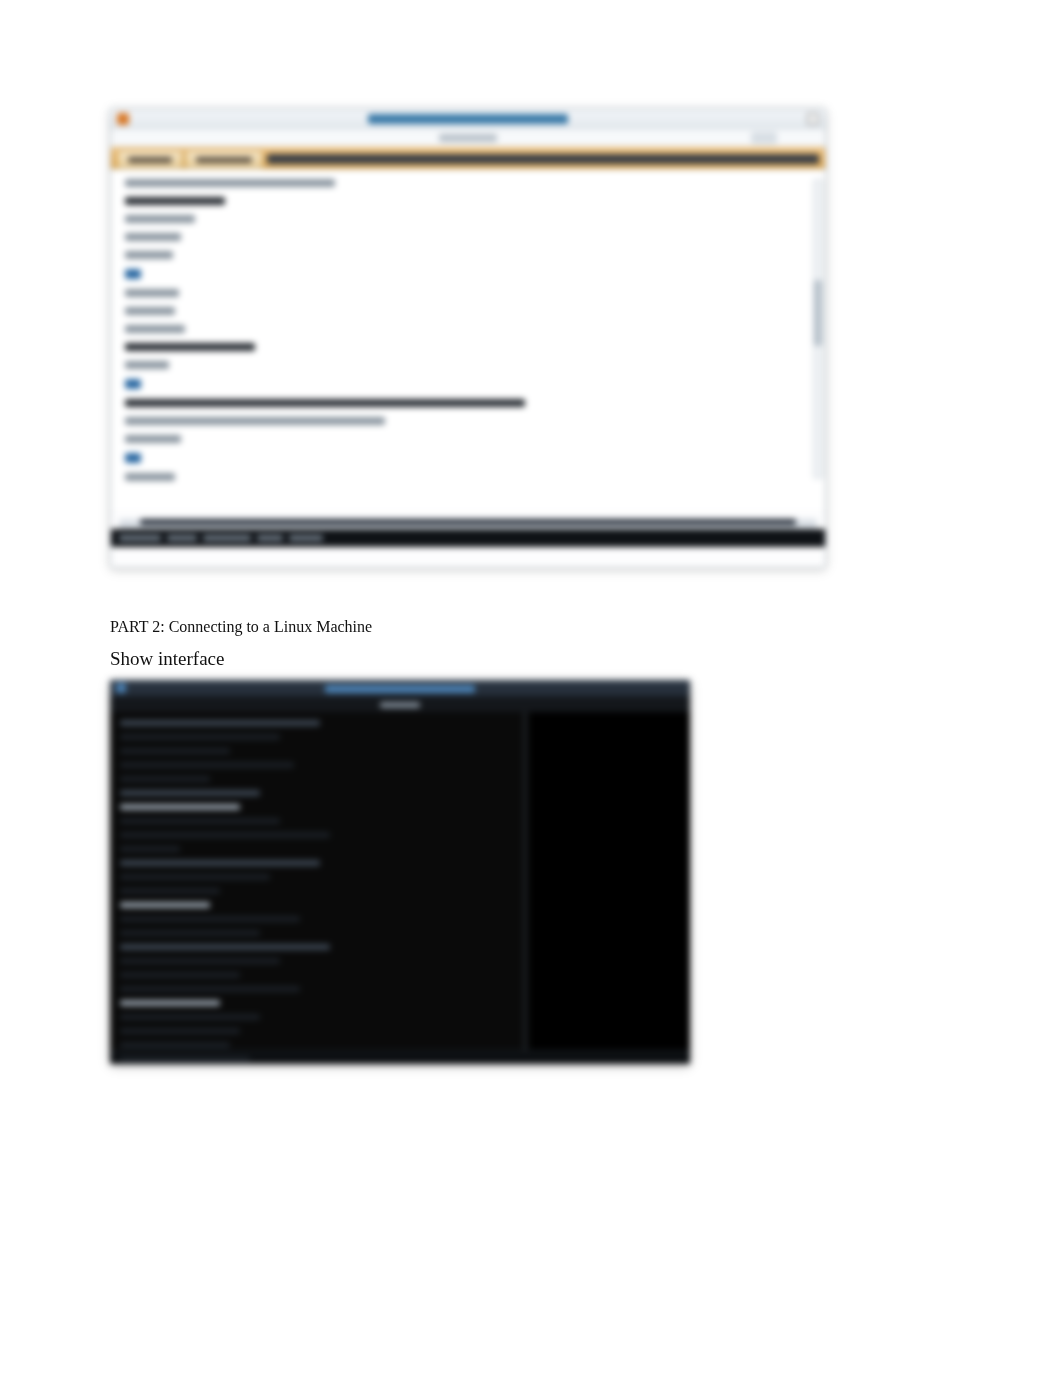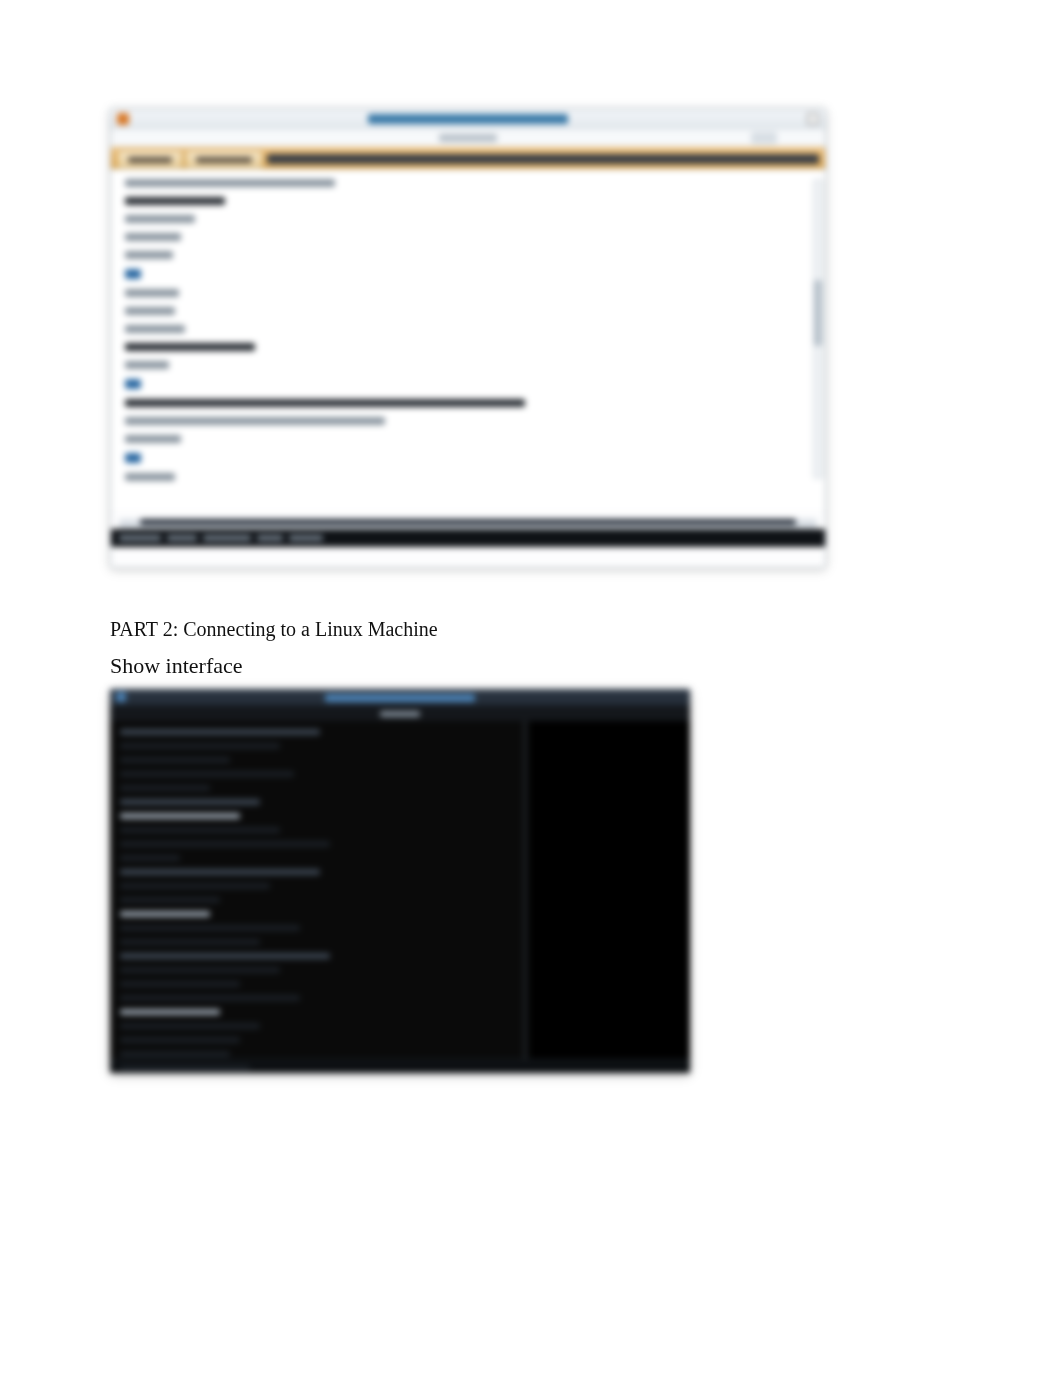--- a/index.html
+++ b/index.html
@@ -149,26 +149,26 @@
       gap: 6px;
       padding: 0 8px;
     }
     .win1-statusbar .chip {
       height: 6px; background: #6f7a85; border-radius: 2px;
     }
 
     
     .part-label {
       margin-top: 50px;
-      font-size: 20px;
+      font-size: 16px;
       color: #111;
     }
     .show-if {
       margin-top: 12px;
-      font-size: 22px;
+      font-size: 19px;
       color: #111;
     }
 
     
     .win2 {
       margin-top: 10px;
       width: 580px;
       height: 384px;
       background: #0a0a0a;
       border-radius: 2px;

